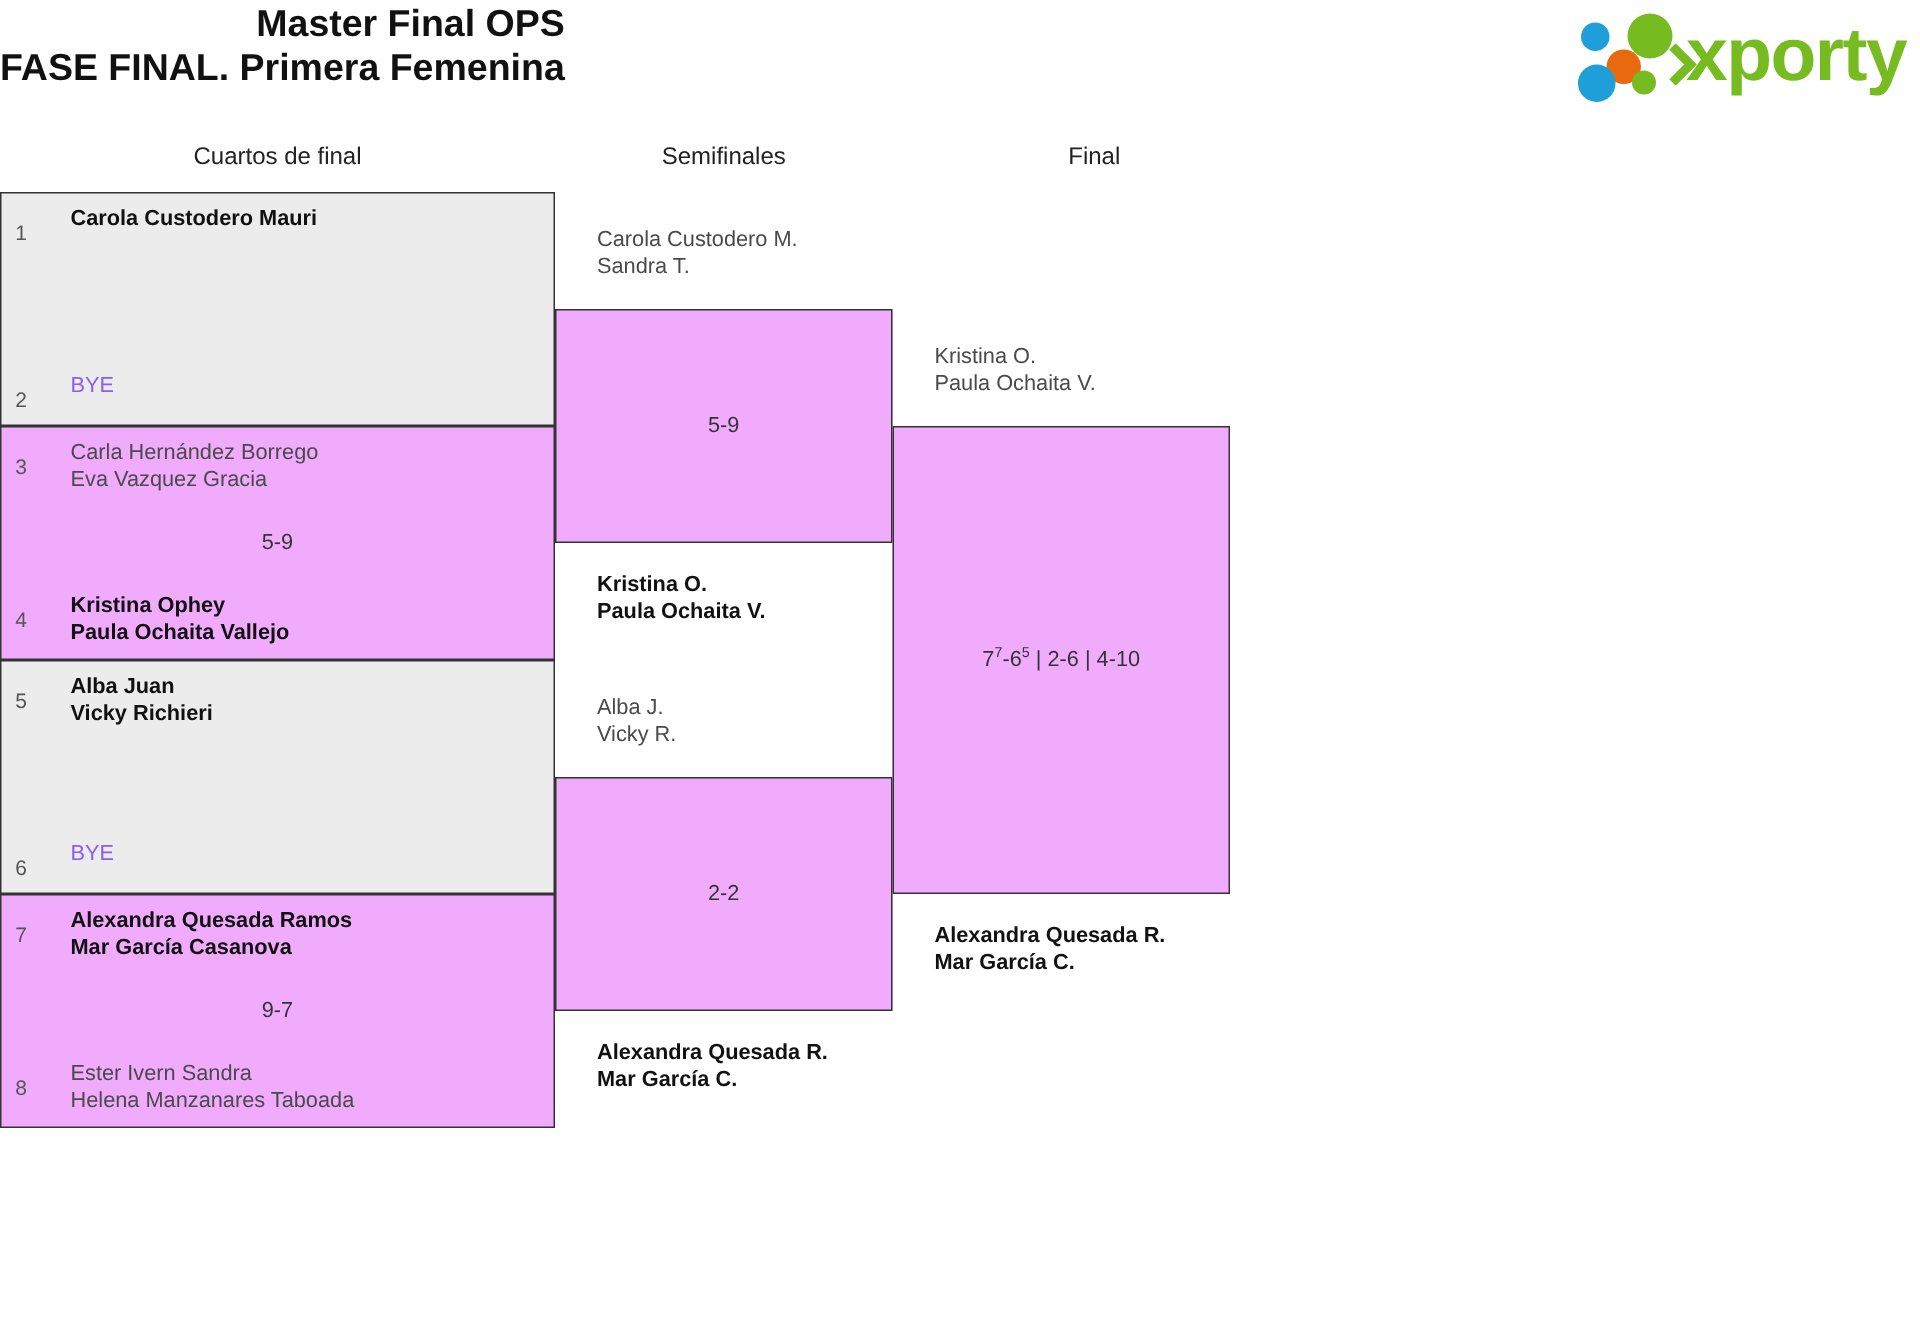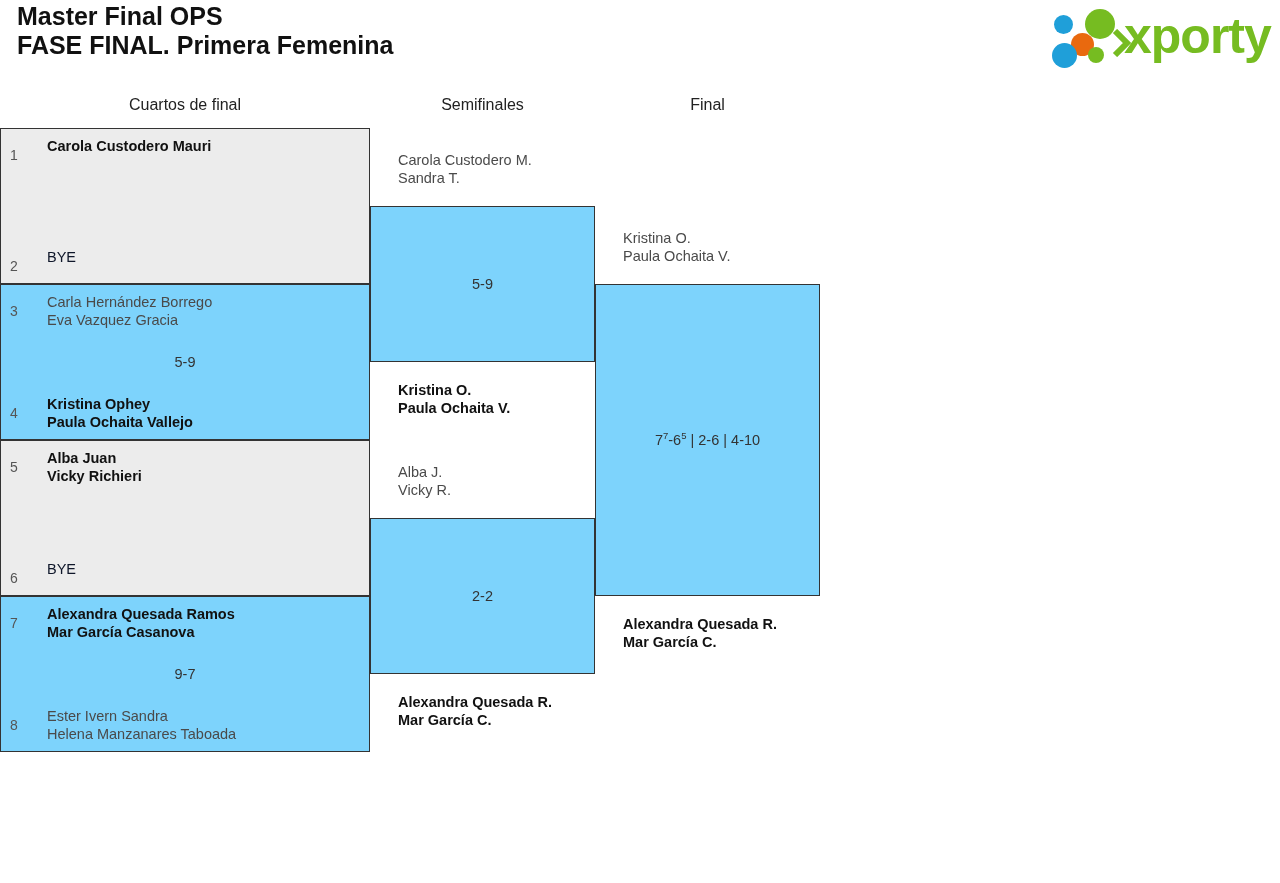--- a/index.html
+++ b/index.html
@@ -9,21 +9,21 @@
     font-family: "Liberation Sans", sans-serif;
     color: #1a1a1a;
     overflow: hidden;
   }
 
   
   #header {
     position: absolute; left: 0; top: 0; width: 1280px; height: 88px;
   }
   #title-block {
-    position: absolute; left: 17px; top: 2px;
+    position: absolute; left: 0; top: 2px; text-align: right;
   }
   .title-line {
     font-size: 25px; font-weight: bold; line-height: 29px;
     color: #111111; letter-spacing: 0px; white-space: nowrap;
   }
 
   
   #logo {
     position: absolute; left: 1052px; top: 6px; width: 222px; height: 60px;
   }
@@ -41,47 +41,47 @@
     letter-spacing: -1px; line-height: 56px;
   }
 
   
   .col-header {
     position: absolute; top: 96px; height: 22px;
     font-size: 16px; color: #222222; text-align: center; white-space: nowrap;
   }
   #hdr-qf { left: 0px;   width: 370px; }
   #hdr-sf { left: 370px; width: 225px; }
-  #hdr-f  { left: 595px; width: 225px; }
+  #hdr-f  { left: 617px; width: 225px; }
 
   
   #bracket { position: absolute; left: 0; top: 0; width: 1280px; height: 883px; }
 
   .match {
     position: absolute;
     border: 1px solid #333333;
-    background: #7dd3fc;
+    background: #f0abfc;
   }
   .match.shaded { background: #ececec; }
 
   .team {
     position: absolute; left: 0; width: 100%;
     display: flex; align-items: flex-start;
   }
   .seed {
     flex: 0 0 auto; width: 26px; text-align: center;
     font-size: 14px; color: #555555; line-height: 18px;
     padding-top: 9px;
   }
   .names { flex: 1 1 auto; padding-right: 6px; }
   .name-line {
     font-size: 14.5px; line-height: 18px; color: #4a4a4a; white-space: nowrap; margin-left: 20px;
   }
   .winner .name-line { color: #111111; font-weight: bold; }
-  .bye .name-line { color: #0f172a; }
+  .bye .name-line { color: #8b5cf6; }
 
   .score {
     position: absolute; width: 100%; text-align: center;
     font-size: 14.5px; color: #333333; white-space: nowrap;
   }
   .score sup { font-size: 9.5px; vertical-align: super; line-height: 0; }
 
   
   .qf { left: 0px; width: 370px; }
   .qf .team-top    { top: 8px; }

